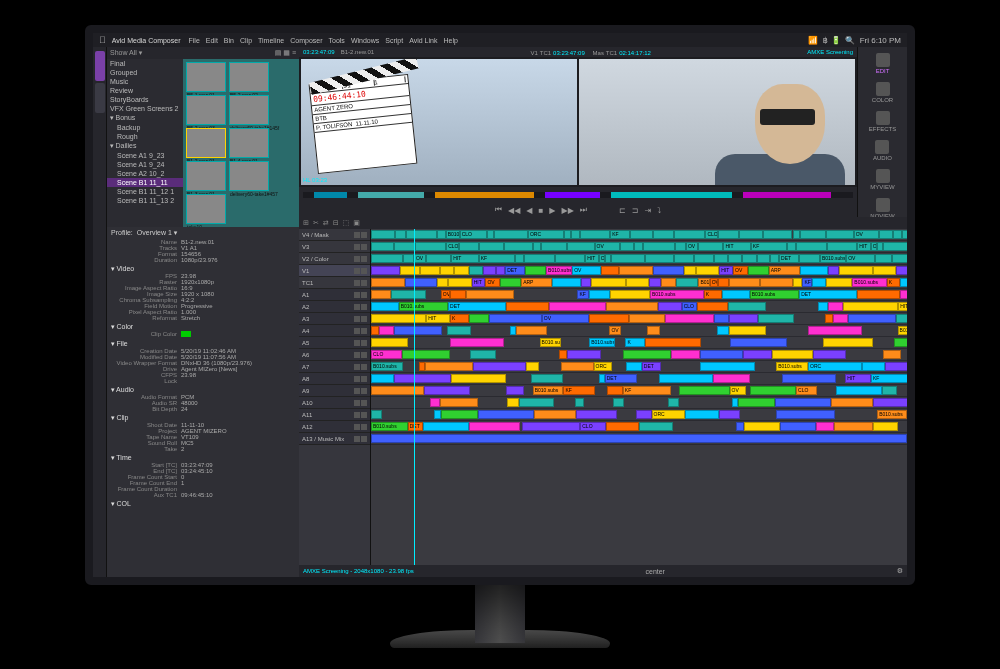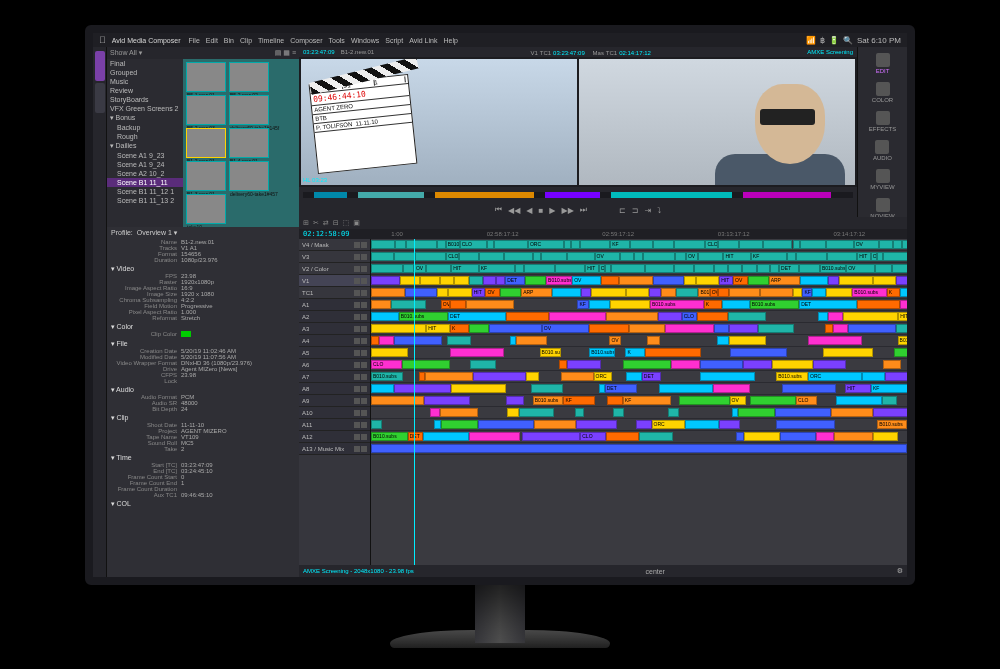--- a/index.html
+++ b/index.html
@@ -120,21 +120,21 @@
   <span class="mi">Tools</span>
   <span class="mi">Windows</span>
   <span class="mi">Script</span>
   <span class="mi">Avid Link</span>
   <span class="mi">Help</span>
   <div class="right">
     <span>📶</span>
     <span>฿</span>
     <span>🔋</span>
     <span>🔍</span>
-    <span>Sat 6:10 PM</span>
+    <span>Fri 6:10 PM</span>
   </div>
 </div>
 
 <div class="main">
 
   <div class="sidetabs-l">
     <div class="sidetab active"></div>
     <div class="sidetab"></div>
   </div>
 
@@ -440,30 +440,20 @@
 
     <div class="timeline-area">
       <div class="tl-toolbar">
         <span>⊞</span>
         <span>✂</span>
         <span>⇄</span>
         <span>⊟</span>
         <span>⬚</span>
         <span>▣</span>
       </div>
-      <div class="tl-tc">
-        <span class="cur">02:12:58:09</span>
-        <div class="ruler">
-          <span>1:00</span>
-          <span>02:58:17:12</span>
-          <span>02:59:17:12</span>
-          <span>03:13:17:12</span>
-          <span>03:14:17:12</span>
-        </div>
-      </div>
       <div class="tl-body">
         <div class="trackheaders" id="trackheaders">
                 <div class="trk">
                   <span>V4 / Mask</span>
                   <span class="icons">
                     <span></span>
                     <span></span>
                   </span>
                 </div>
                 <div class="trk">

